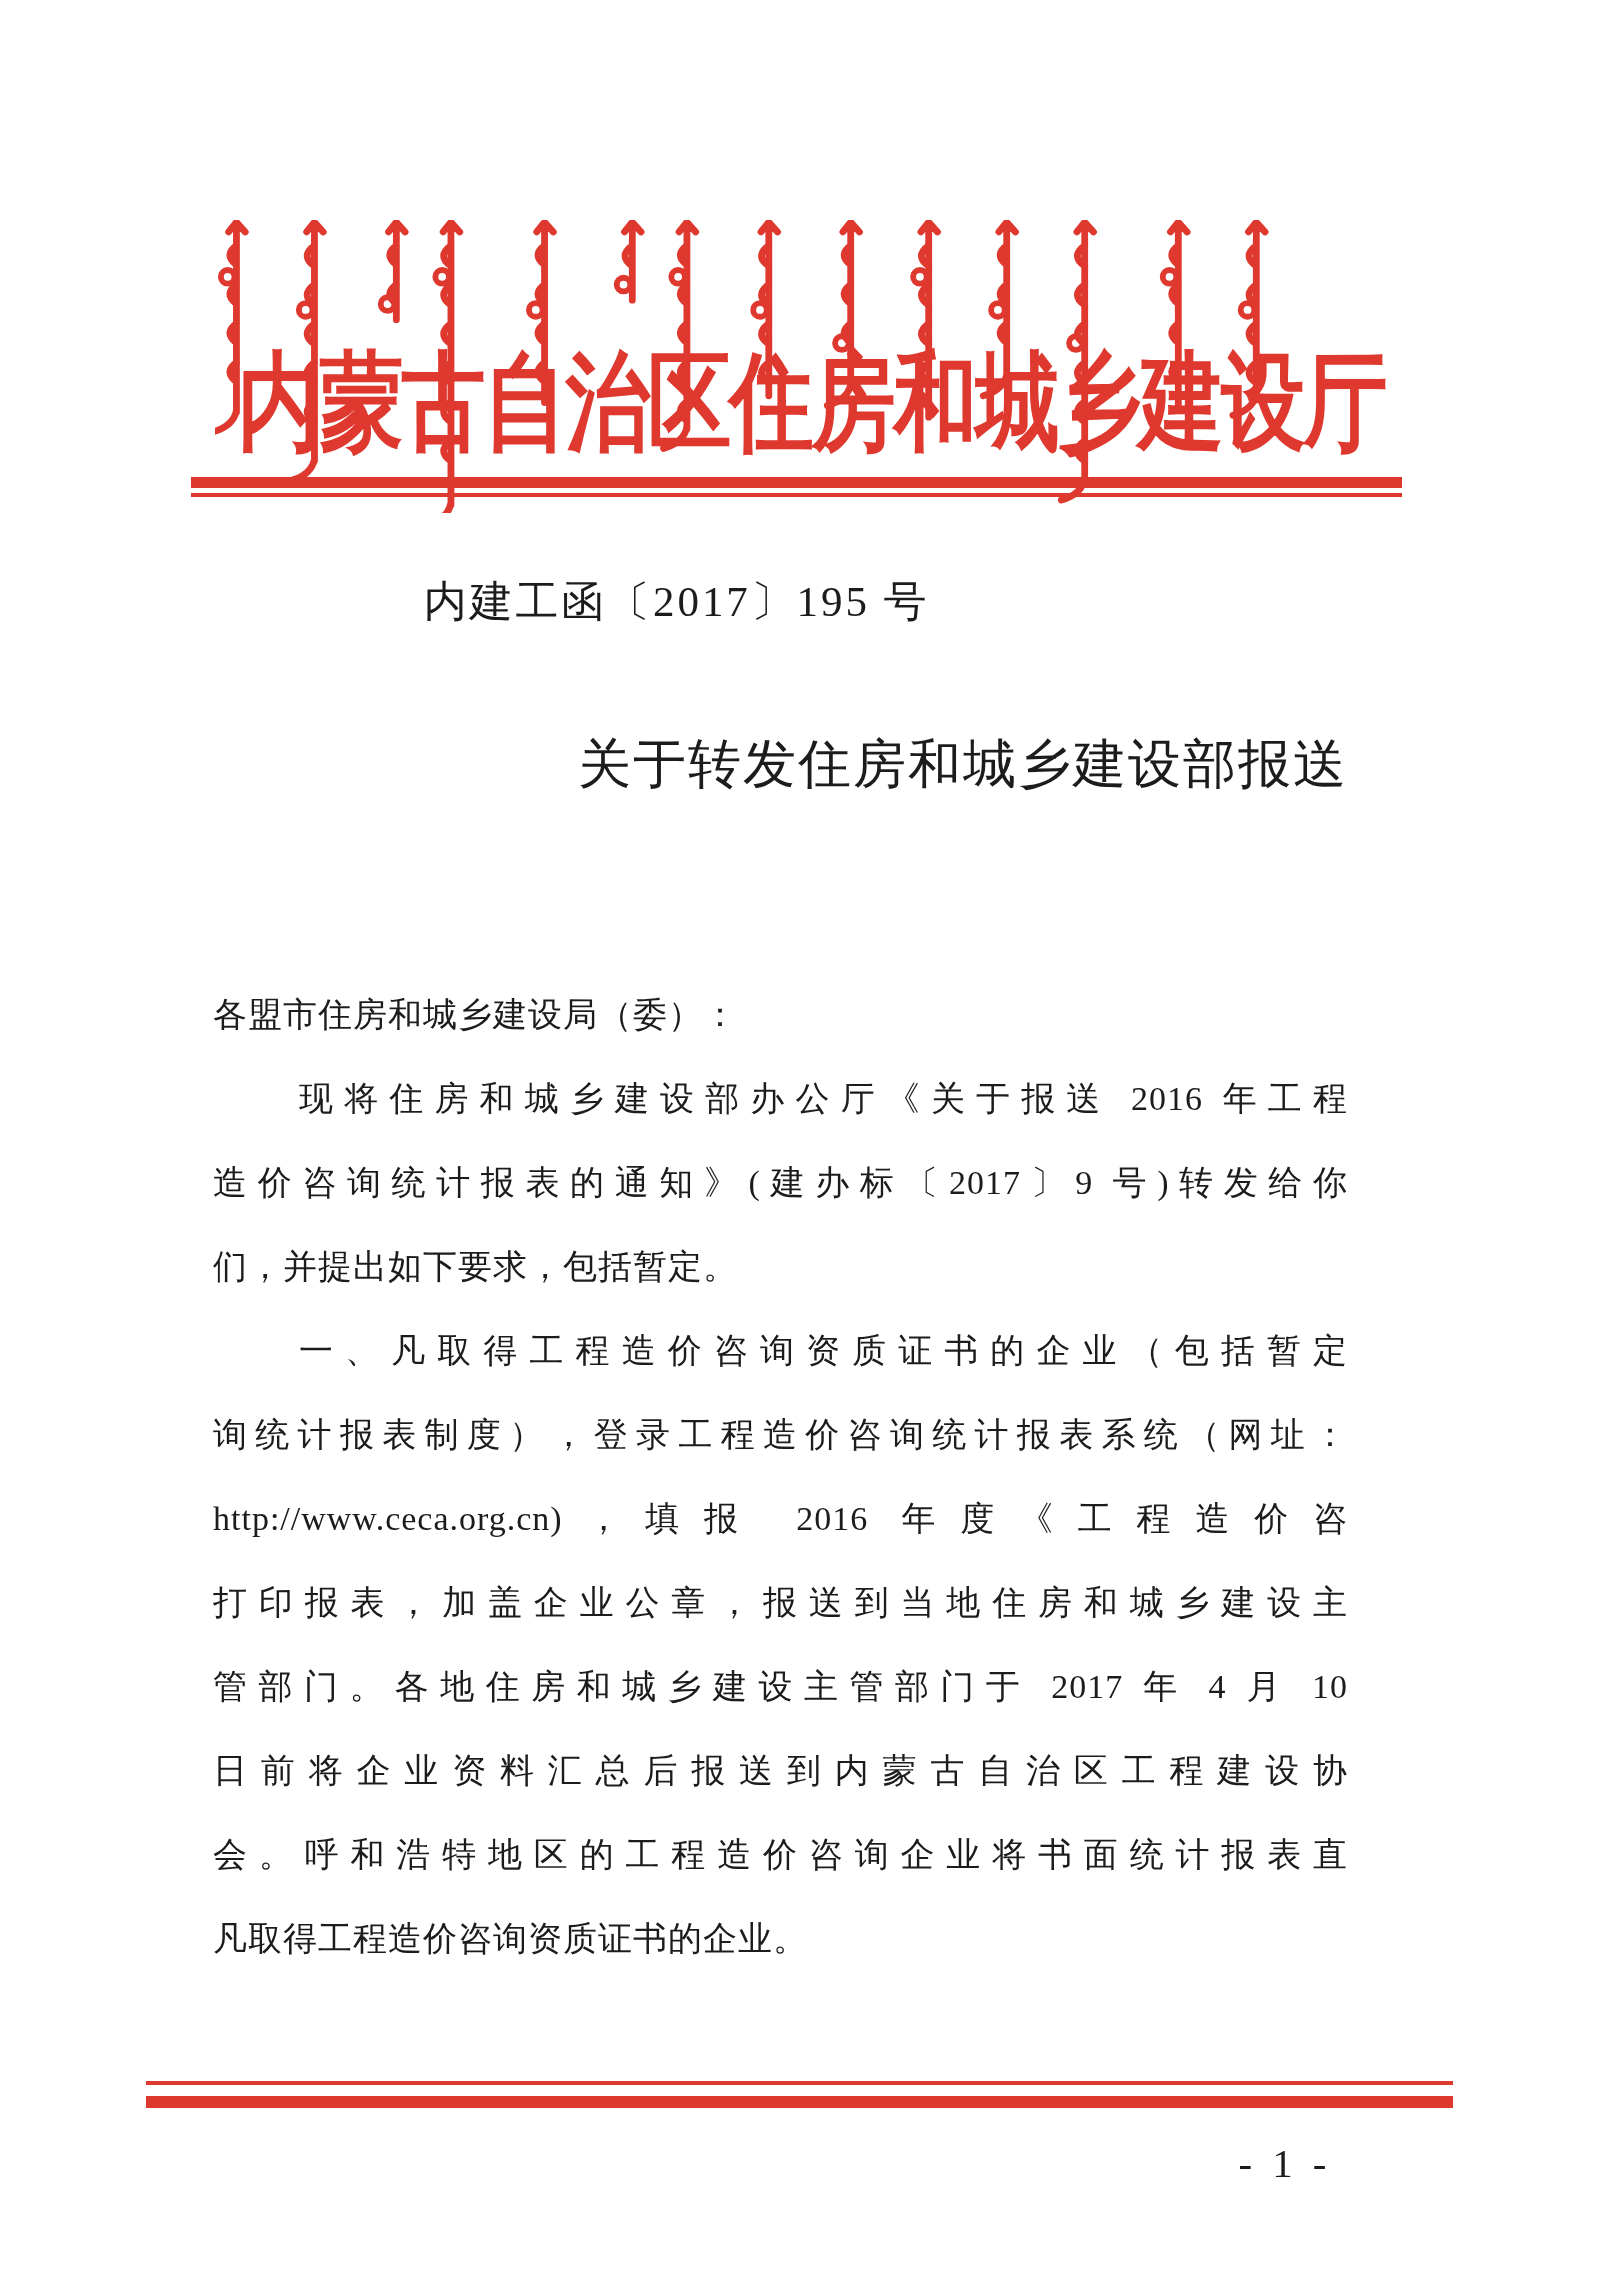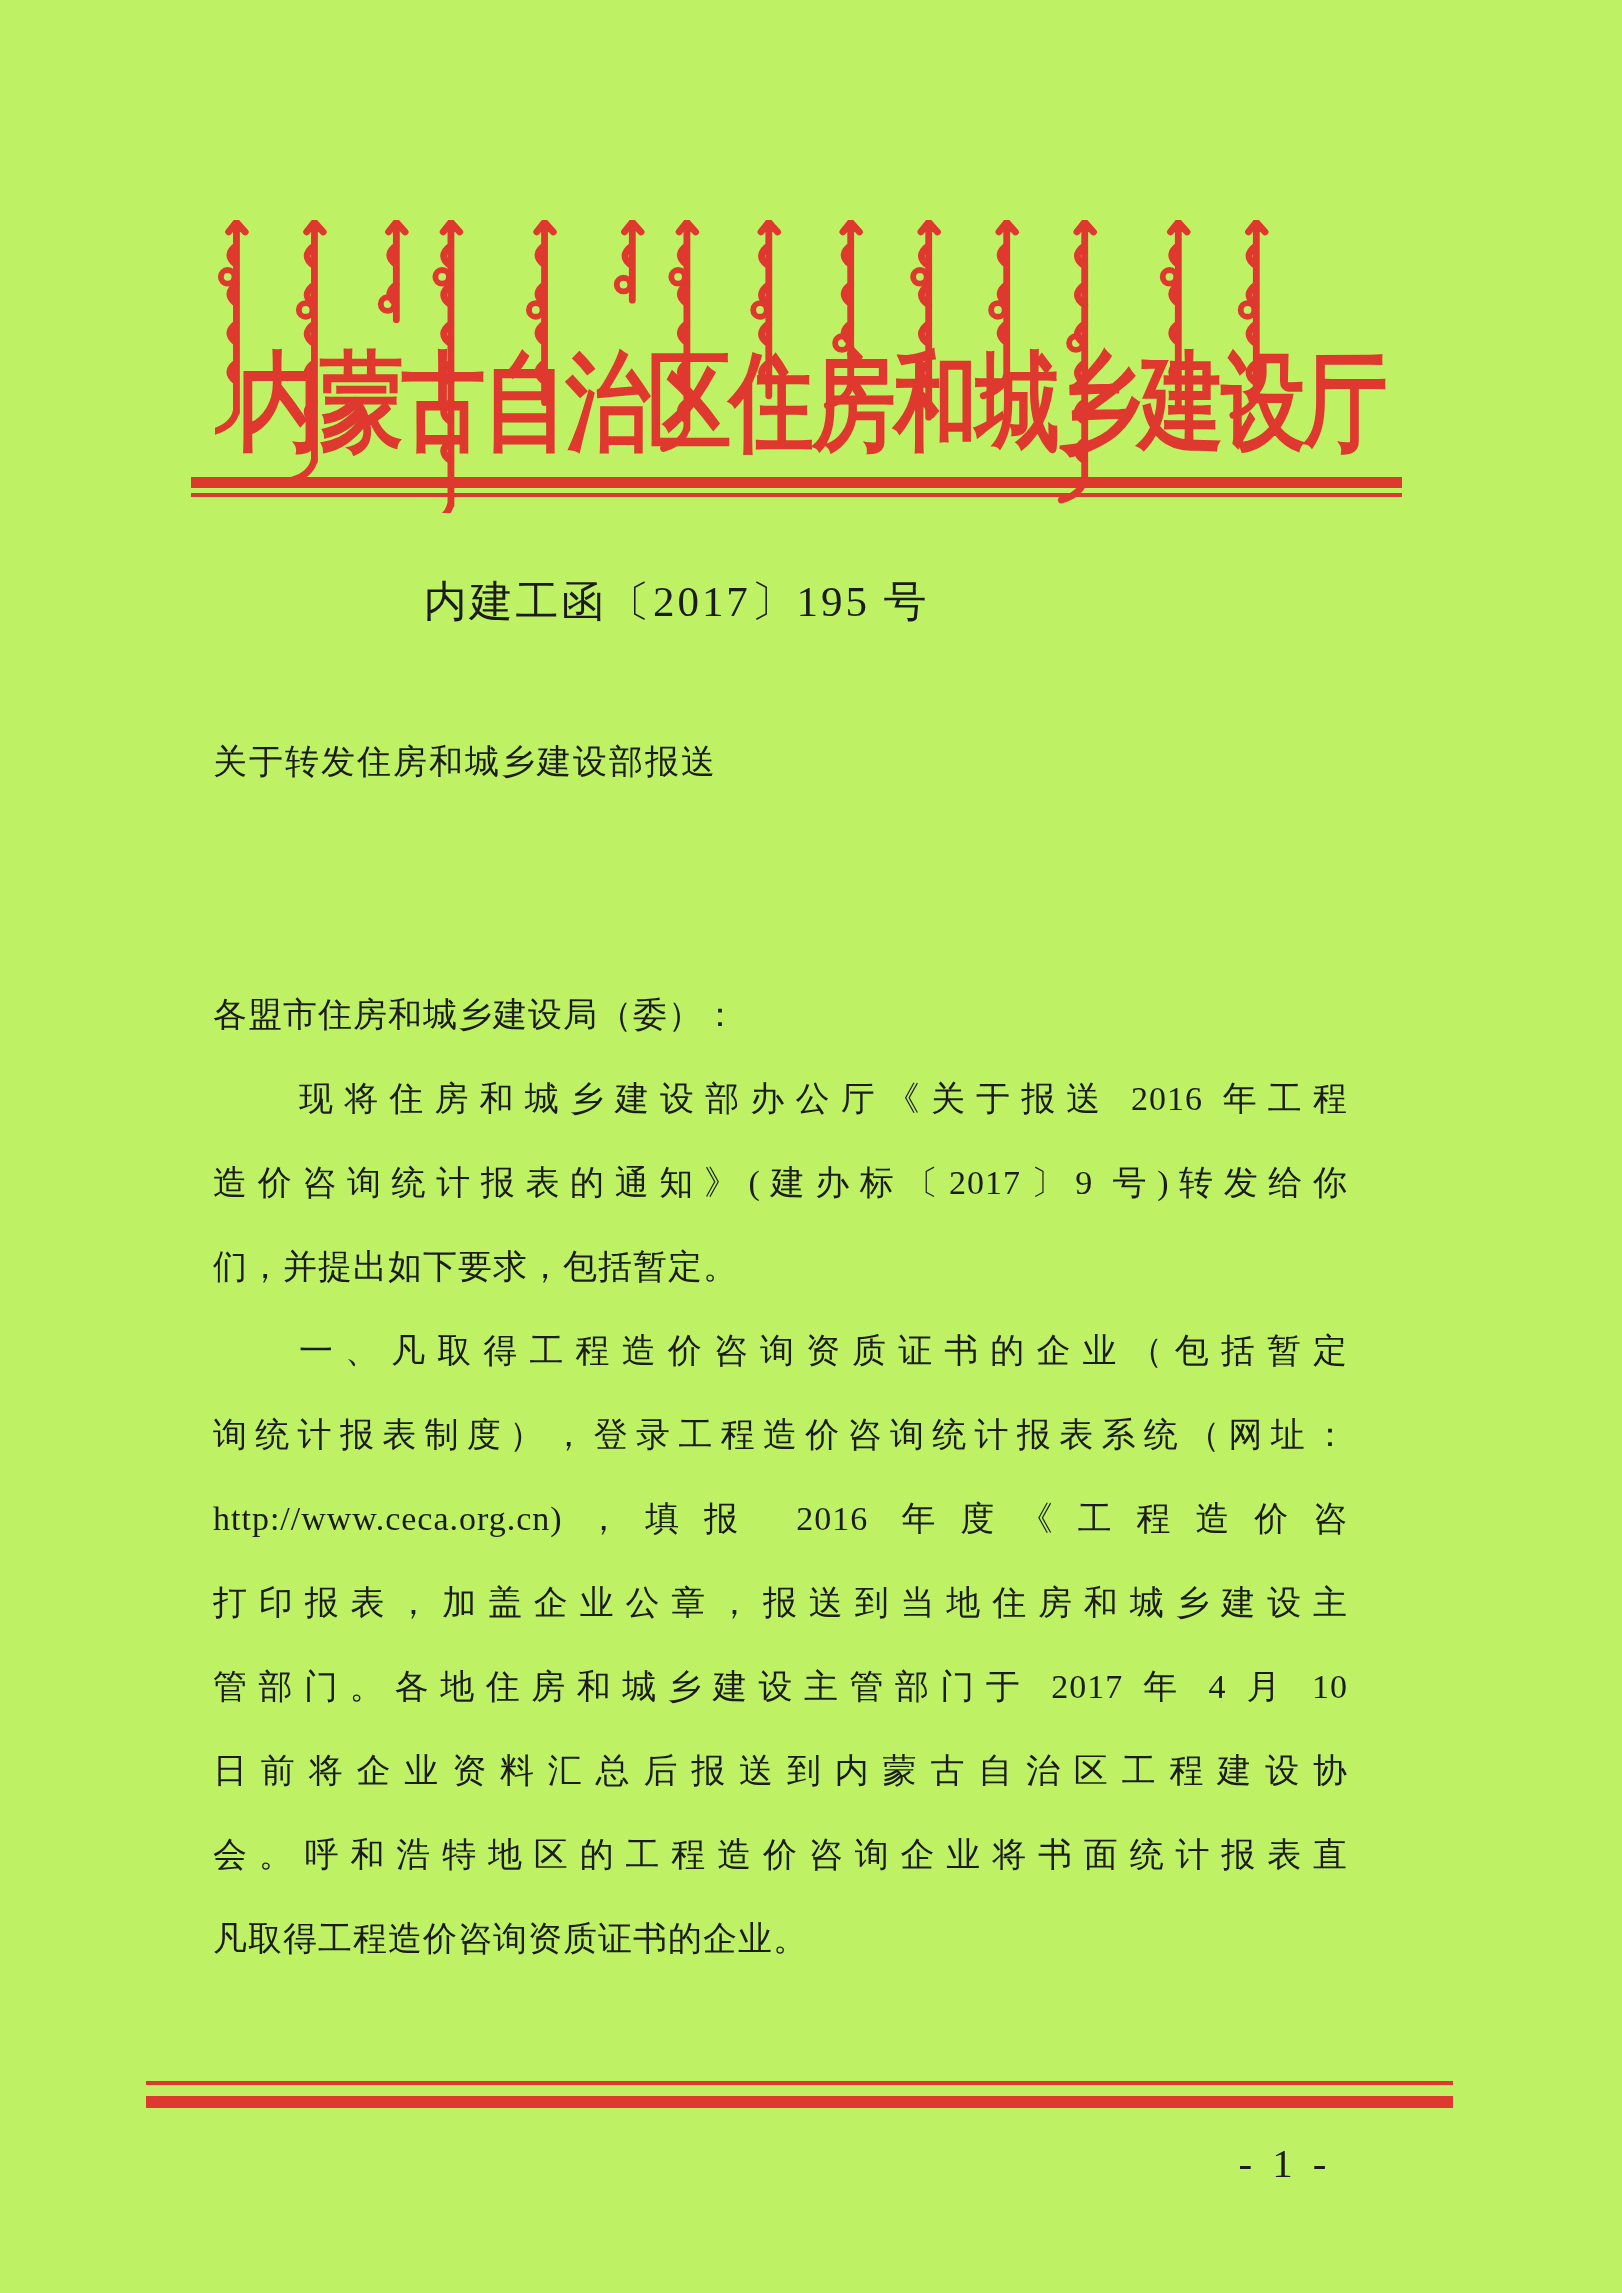--- a/index.html
+++ b/index.html
@@ -1,20 +1,20 @@
 <!DOCTYPE html>
 <html><head>
 <meta charset="utf-8">
 <style>
   html,body{margin:0;padding:0;background:#888;}
   .page{
     position:relative;
     width:1623px;height:2294px;
     margin:0 auto;
-    background:#bef264;
+    background:#ffffff;
     overflow:hidden;
     font-family:"Liberation Serif","DejaVu Serif",serif;
     color:#1c1c1c;
   }
   
   .mongolian{
     position:absolute;left:215px;top:220px;width:1092px;height:293px;
   }
   
   .dept-name{
@@ -35,24 +35,23 @@
   
   .doc-number{
     position:absolute;top:573px;left:0;right:270px;
     text-align:center;
     font-size:43px;letter-spacing:2.9px;
     white-space:nowrap;
   }
   
   .title{
     position:absolute;left:213px;width:1135px;top:715px;
-    text-align:left;font-size:34px;line-height:99px;
+    text-align:right;font-size:53px;line-height:99px;
     letter-spacing:2px;
     white-space:nowrap;
-    font-family:Liberation Mono, monospace;
   }
   
   .body-text{
     position:absolute;left:213px;width:1135px;top:973px;
     font-size:34px;
   }
   .bline{
     height:84px;line-height:84px;
     text-align:left;
     letter-spacing:1px;

